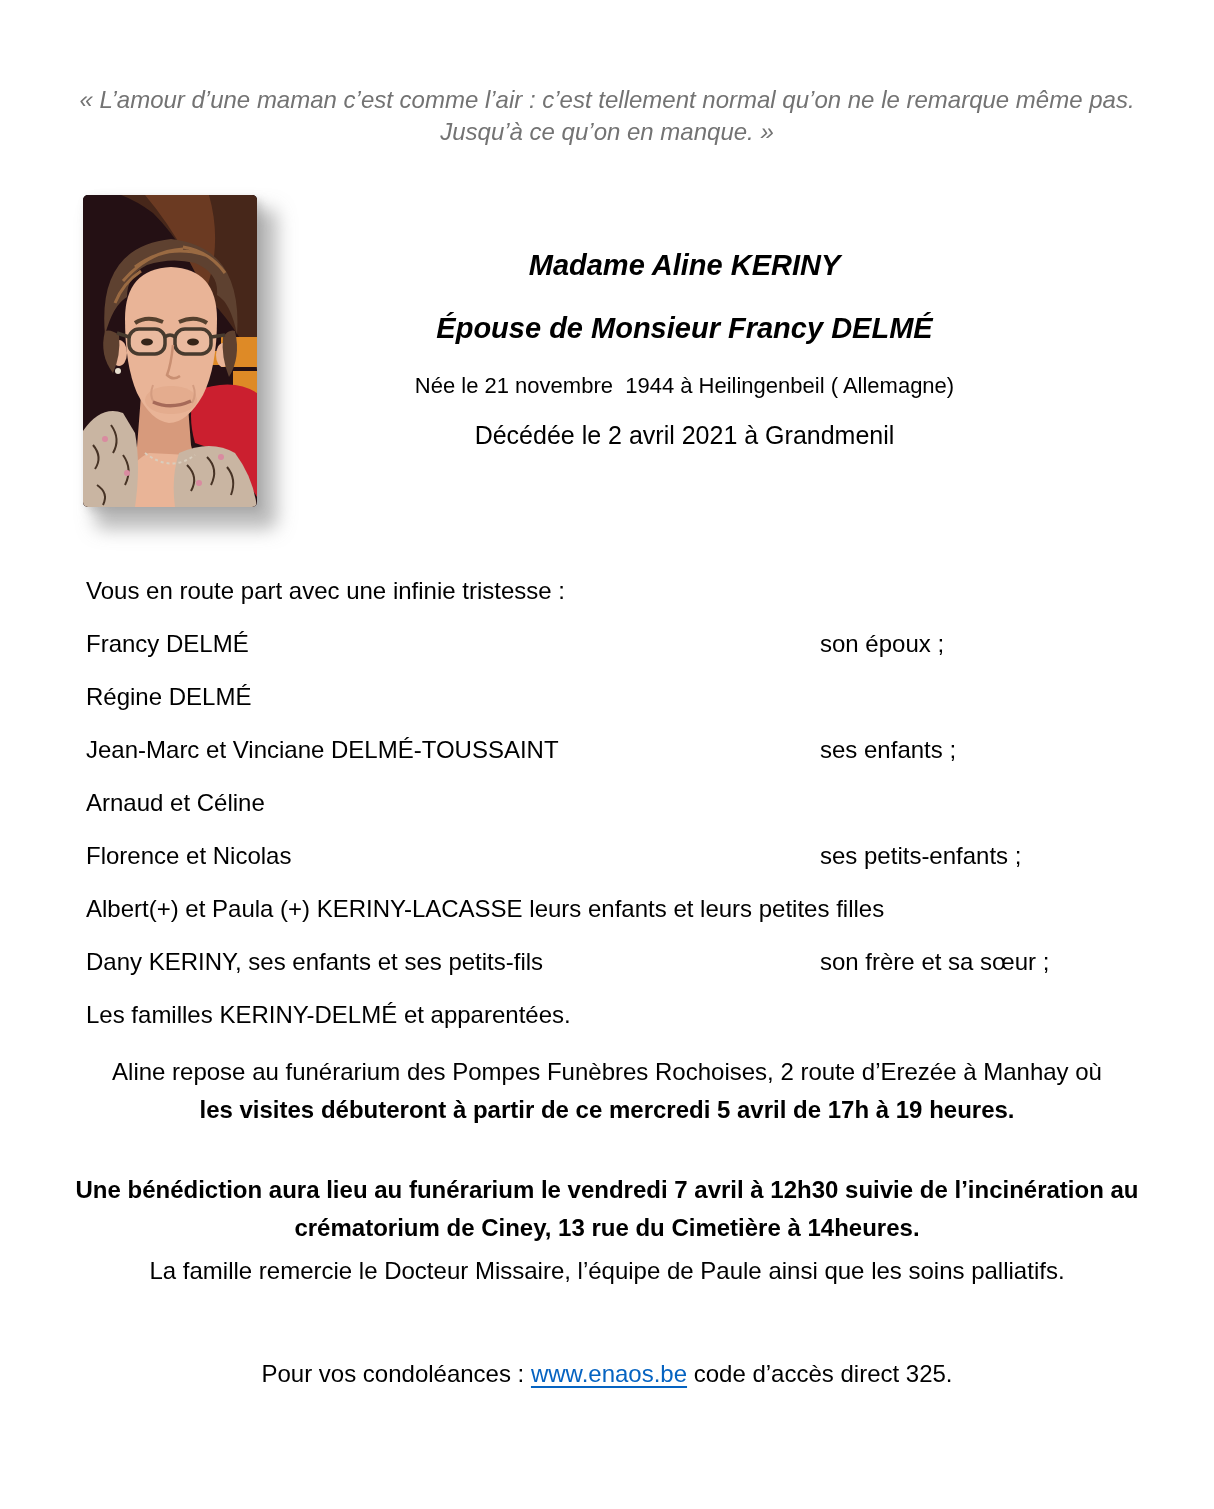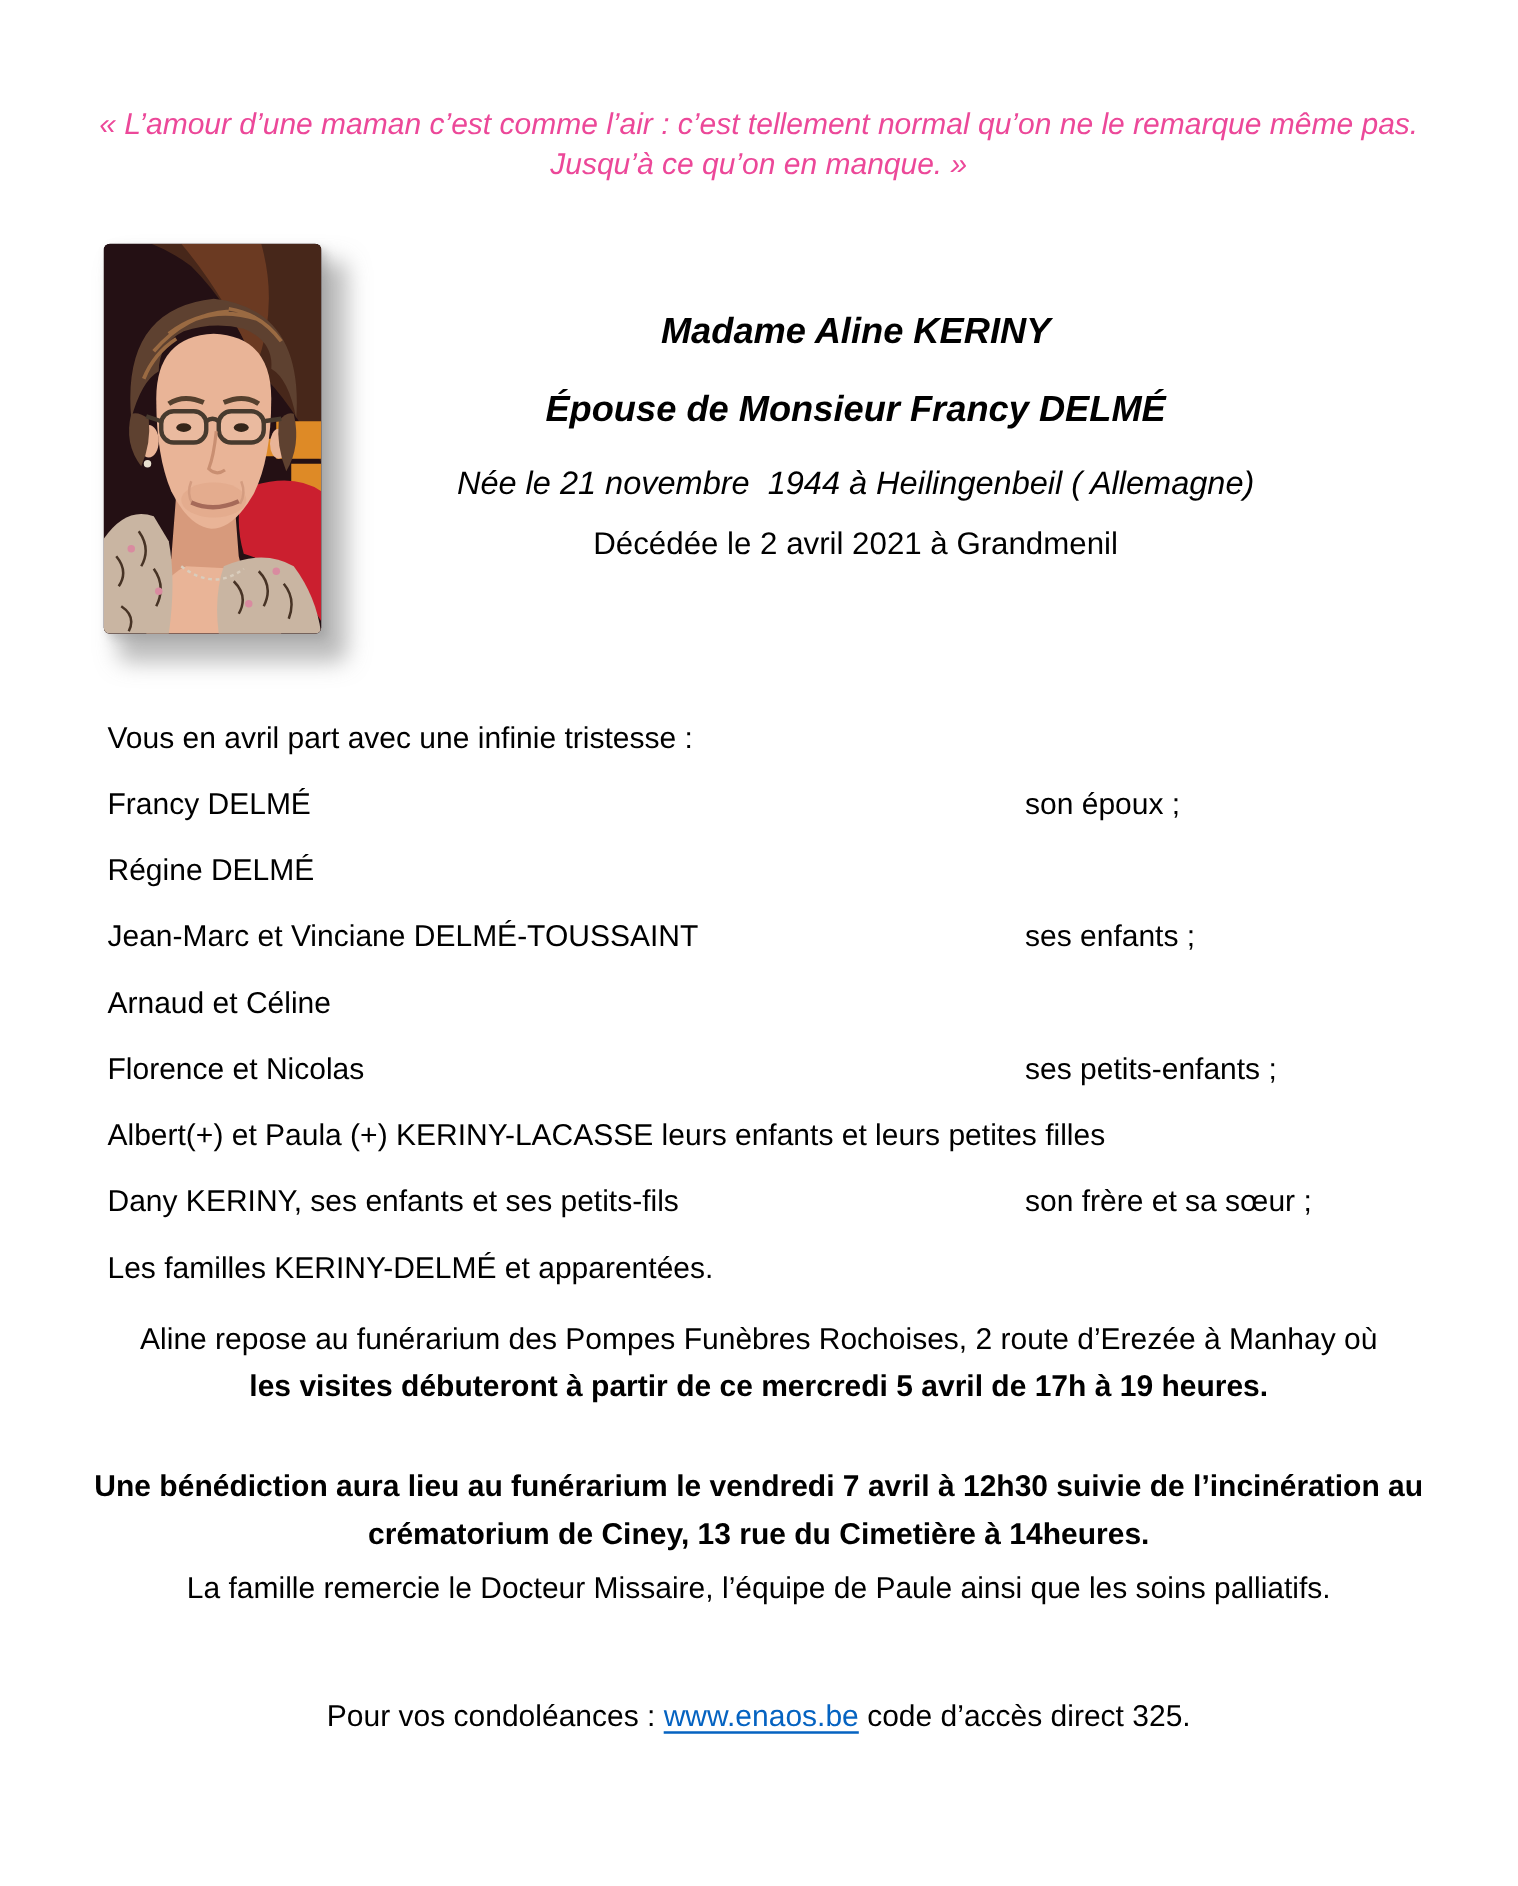--- a/index.html
+++ b/index.html
@@ -5,42 +5,42 @@
   html,body { margin:0; padding:0; background:#ffffff; }
   .page {
     position:relative; width:1214px; height:1509px; margin:0 auto;
     background:#ffffff; color:#000000;
     font-family:"Liberation Sans", sans-serif;
     overflow:hidden;
   }
   .quote {
     position:absolute; top:84px; left:40px; right:40px;
     text-align:center; font-style:italic; font-size:24px; line-height:32px;
-    color:#ec4899;
+    color:#737373;
   }
   .photo-wrap {
     position:absolute; left:83px; top:195px; width:174px; height:312px;
     border-radius:5px; overflow:hidden;
     box-shadow: 16px 18px 18px 4px rgba(120,120,120,0.50), 4px 4px 8px rgba(140,140,140,0.35);
     background:#241014;
   }
   .photo-wrap svg { display:block; }
   .header-block {
     position:absolute; left:257px; top:250px; width:855px;
     text-align:center;
   }
   .doc-title {
     font-size:29px; line-height:30px; font-weight:bold; font-style:italic;
     margin:0 0 33px 0;
   }
   .doc-subtitle {
     font-size:29px; line-height:30px; font-weight:bold; font-style:italic;
     margin:16px 0 30px 0;
   }
-  .birth-line { font-size:26px; line-height:26px; margin:0 0 23px 0; white-space:pre-wrap;font-style:italic; }
+  .birth-line { font-size:22px; line-height:26px; margin:0 0 23px 0; white-space:pre-wrap; }
   .death-line { font-size:25px; line-height:26px; margin:0; }
   .family {
     position:absolute; left:86px; top:578px; right:60px;
     font-size:24px; line-height:26px;
   }
   .family-intro { height:53px; }
   .family-row { position:relative; height:53px; }
   .row-left { display:inline-block; }
   .row-right { position:absolute; left:734px; top:0; white-space:nowrap; }
   .wake {
@@ -123,21 +123,21 @@
   </div>
 
   <div class="header-block">
     <div class="doc-title">Madame Aline KERINY</div>
     <div class="doc-subtitle">Épouse de Monsieur Francy DELMÉ</div>
     <div class="birth-line">Née le 21 novembre  1944 à Heilingenbeil ( Allemagne)</div>
     <div class="death-line">Décédée le 2 avril 2021 à Grandmenil</div>
   </div>
 
   <div class="family">
-    <div class="family-intro">Vous en avril part avec une infinie tristesse :</div>
+    <div class="family-intro">Vous en route part avec une infinie tristesse :</div>
     <div class="family-row">
       <span class="row-left">Francy DELMÉ</span>
       <span class="row-right">son époux ;</span>
     </div>
     <div class="family-row">
       <span class="row-left">Régine DELMÉ</span>
       <span class="row-right"></span>
     </div>
     <div class="family-row">
       <span class="row-left">Jean-Marc et Vinciane DELMÉ-TOUSSAINT</span>

